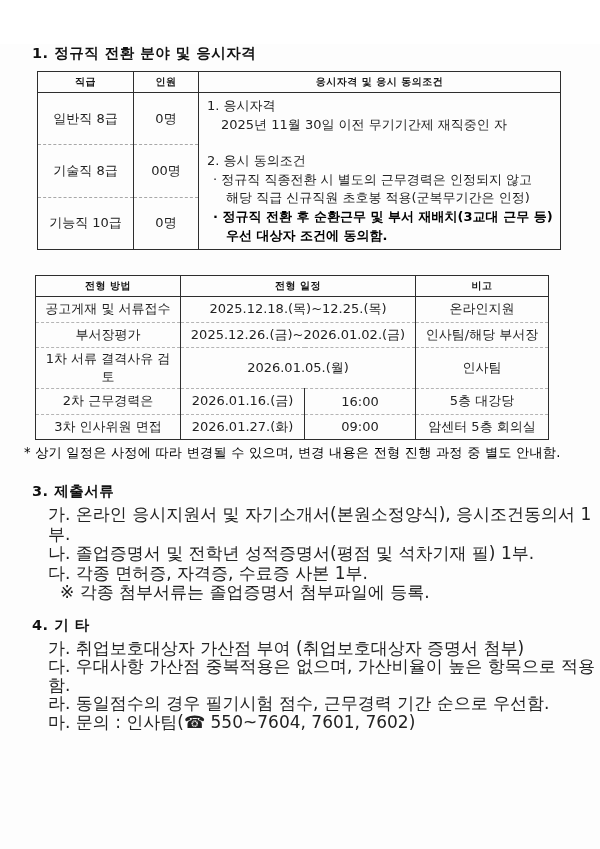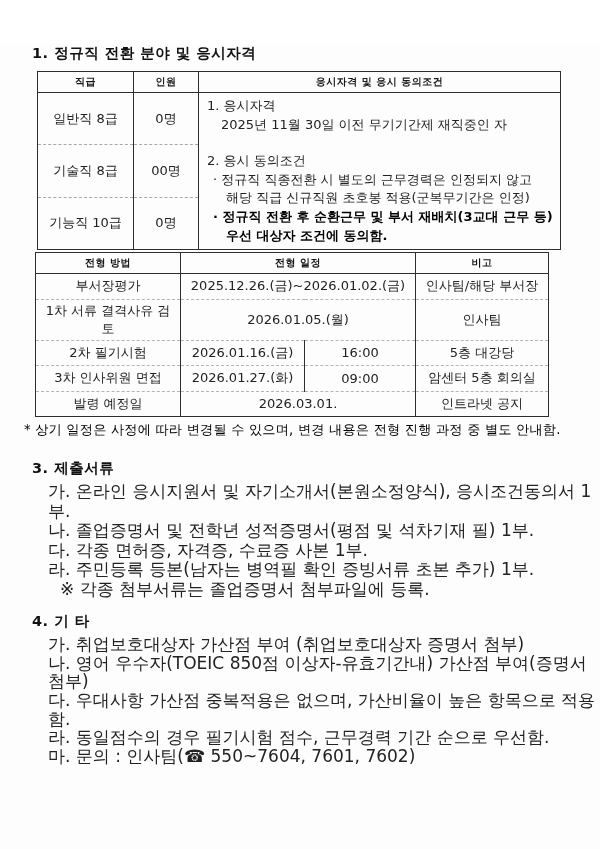--- a/index.html
+++ b/index.html
@@ -64,21 +64,21 @@
   .t1 td.cond-cell{vertical-align:top;padding:4px 6px 4px 8px;}
   .t1 .row-h{height:50px;}
   .cond div{line-height:18.6px;white-space:nowrap;}
   .cond .ind{padding-left:14px;}
   .cond .gap{height:18px;}
   .cond .bul{padding-left:6px;}
   .cond .bul-cont{padding-left:19px;}
   .cond .bold{font-weight:bold;color:#000;}
 
   
-  .t2{width:513px;margin-left:35px;margin-top:2px;padding-left:48px;}
+  .t2{width:513px;margin-left:35px;margin-top:25px;padding-left:48px;}
   .t2 td{text-align:center;height:20.5px;}
   .t2 .vline{border-right:1px solid #2e2e2e;}
   .t2 tr.sep td{border-bottom:1px dashed #b5b5b5;}
 
   .star-note{
     margin-left:24px;
     margin-top:4px;
     font-size:13.2px;
     font-weight:normal;
     color:#000000;
@@ -145,62 +145,60 @@
         <col style="width:111px">
         <col style="width:133px">
     </colgroup>
     <tbody>
         <tr>
       <th class="vline">전형 방법</th>
       <th class="vline" colspan="2">전형 일정</th>
       <th>비고</th>
     </tr>
     <tr class="sep">
+      <td class="vline">공고게재 및 서류접수</td>
+      <td class="vline" colspan="2">2025.12.18.(목)~12.25.(목)</td>
+      <td>온라인지원</td>
+    </tr>
+    <tr class="sep">
       <td class="vline">부서장평가</td>
       <td class="vline" colspan="2">2025.12.26.(금)~2026.01.02.(금)</td>
       <td>인사팀/해당 부서장</td>
     </tr>
     <tr class="sep">
       <td class="vline">1차 서류 결격사유 검토</td>
       <td class="vline" colspan="2">2026.01.05.(월)</td>
       <td>인사팀</td>
     </tr>
     <tr class="sep">
-      <td class="vline">2차 필기시험</td>
+      <td class="vline">2차 근무경력은</td>
       <td class="vline">2026.01.16.(금)</td>
       <td class="vline">16:00</td>
       <td>5층 대강당</td>
     </tr>
     <tr class="sep">
       <td class="vline">3차 인사위원 면접</td>
       <td class="vline">2026.01.27.(화)</td>
       <td class="vline">09:00</td>
       <td>암센터 5층 회의실</td>
-    </tr>
-    <tr>
-      <td class="vline">발령 예정일</td>
-      <td class="vline" colspan="2">2026.03.01.</td>
-      <td>인트라넷 공지</td>
     </tr>
   </tbody>
     </table>
 
   <div class="star-note">* 상기 일정은 사정에 따라 변경될 수 있으며, 변경 내용은 전형 진행 과정 중 별도 안내함.</div>
 
   <div class="section-heading sh3">3. 제출서류</div>
   <div class="list">
     <div>가. 온라인 응시지원서 및 자기소개서(본원소정양식), 응시조건동의서 1부.</div>
     <div>나. 졸업증명서 및 전학년 성적증명서(평점 및 석차기재 필) 1부.</div>
     <div>다. 각종 면허증, 자격증, 수료증 사본 1부.</div>
-    <div>라. 주민등록 등본(남자는 병역필 확인 증빙서류 초본 추가) 1부.</div>
     <div class="subnote">※ 각종 첨부서류는 졸업증명서 첨부파일에 등록.</div>
   </div>
 
   <div class="section-heading sh4">4. 기  타</div>
   <div class="list list4">
     <div>가. 취업보호대상자 가산점 부여 (취업보호대상자 증명서 첨부)</div>
-    <div>나. 영어 우수자(TOEIC 850점 이상자-유효기간내) 가산점 부여(증명서 첨부)</div>
     <div>다. 우대사항 가산점 중복적용은 없으며, 가산비율이 높은 항목으로 적용함.</div>
     <div>라. 동일점수의 경우 필기시험 점수, 근무경력 기간 순으로 우선함.</div>
     <div>마. 문의 : 인사팀(☎ 550~7604, 7601, 7602)</div>
   </div>
 
 </div>
 
 </body></html>

